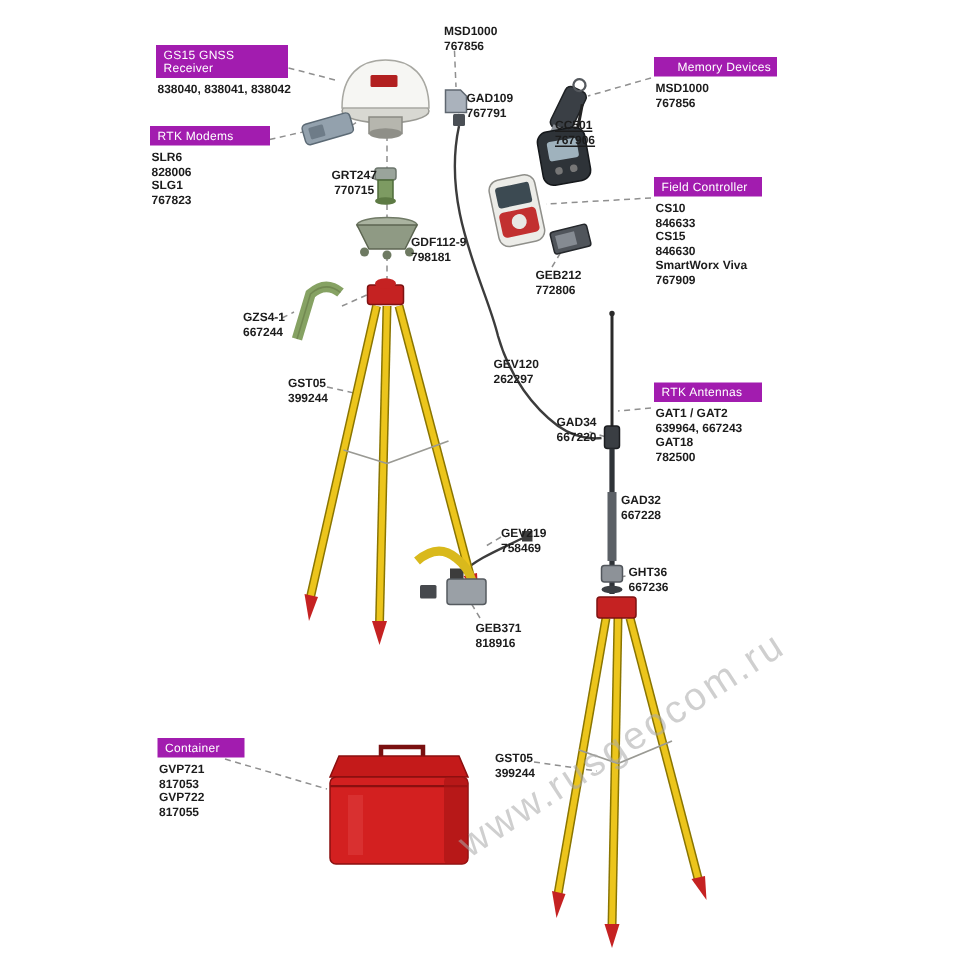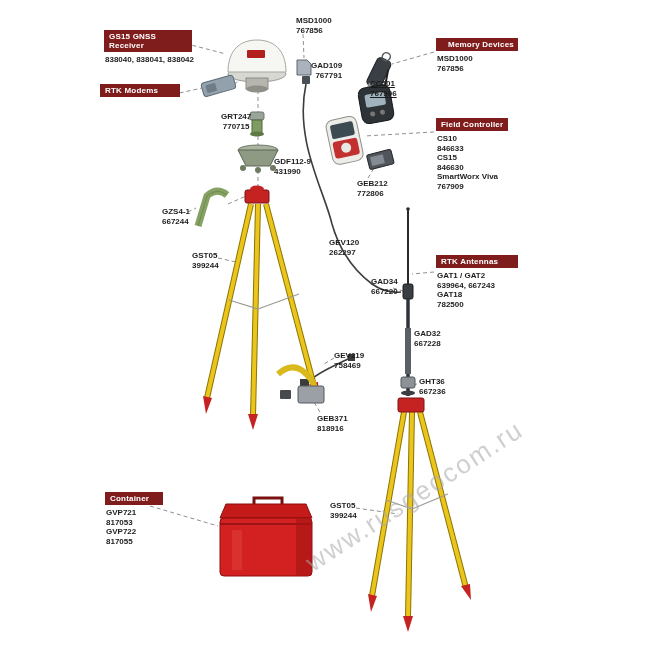--- a/index.html
+++ b/index.html
@@ -2,21 +2,21 @@
 <html><head>
 <meta charset="utf-8">
 <style>
   * { box-sizing: border-box; margin: 0; padding: 0; }
   html, body { background: #ffffff; }
   body { font-family: "Liberation Sans", sans-serif; }
   .canvas { position: relative; width: 650px; height: 650px; background: #fff; overflow: hidden; }
   .art { position: absolute; left: 0; top: 0; }
   .box { position: absolute; }
   .box-title {
-    background: #7f1d1d; color: #fff; font-size: 8px; font-weight: bold;
+    background: #a21caf; color: #fff; font-size: 8px; font-weight: normal;
     padding: 2px 4px 2px 5px; letter-spacing: .2px; line-height: 9px;
   }
   .box-body {
     font-size: 8px; font-weight: bold; color: #1c1c1c; white-space: pre-line;
     line-height: 9.5px; padding: 3px 0 0 1px;
   }
   .plabel { position: absolute; font-size: 8px; font-weight: bold; color: #1c1c1c; line-height: 9.5px; white-space: nowrap; }
   .watermark {
     position: absolute; left: 300px; top: 552px;
     transform: rotate(-33deg); transform-origin: left top;
@@ -189,77 +189,81 @@
     </g>
   </svg>
 
   <div class="box" style="left:104px; top:30px;">
     <div class="box-title" style="width:88px;">GS15 GNSS Receiver</div>
     <div class="box-body">838040, 838041, 838042</div>
   </div>
 
   <div class="box" style="left:100px; top:84px;">
     <div class="box-title" style="width:80px;">RTK Modems</div>
+    <div class="box-body">SLR6
+828006
+SLG1
+767823</div>
   </div>
 
   <div class="box" style="left:436px; top:38px;">
     <div class="box-title" style="width:82px;text-align:right;">Memory Devices</div>
     <div class="box-body">MSD1000
 767856</div>
   </div>
 
   <div class="box" style="left:436px; top:118px;">
     <div class="box-title" style="width:72px;">Field Controller</div>
     <div class="box-body">CS10
 846633
 CS15
 846630
 SmartWorx Viva
 767909</div>
   </div>
 
   <div class="box" style="left:436px; top:255px;">
-    <div class="box-title" style="width:82px;">RTK Antennas</div>
+    <div class="box-title" style="width:72px;">RTK Antennas</div>
     <div class="box-body">GAT1 / GAT2
 639964, 667243
 GAT18
 782500</div>
   </div>
 
   <div class="box" style="left:105px; top:492px;">
     <div class="box-title" style="width:58px;">Container</div>
     <div class="box-body">GVP721
 817053
 GVP722
 817055</div>
   </div>
 
   <div class="plabel" style="left:296px; top:16px;">
     <div>MSD1000</div>
     <div>767856</div>
   </div>
 
-  <div class="plabel" style="left:311px; top:61px;text-align:right;">
+  <div class="plabel" style="left:311px; top:61px;">
     <div>GAD109</div>
     <div>767791</div>
   </div>
 
   <div class="plabel" style="left:370px; top:79px;text-decoration:underline;">
     <div>CC501</div>
     <div>767906</div>
   </div>
 
   <div class="plabel" style="left:221px; top:112px;text-align:center;">
     <div>GRT247</div>
     <div>770715</div>
   </div>
 
   <div class="plabel" style="left:274px; top:157px;">
     <div>GDF112-9</div>
-    <div>431990</div>
+    <div>798181</div>
   </div>
 
   <div class="plabel" style="left:357px; top:179px;">
     <div>GEB212</div>
     <div>772806</div>
   </div>
 
   <div class="plabel" style="left:162px; top:207px;">
     <div>GZS4-1</div>
     <div>667244</div>

